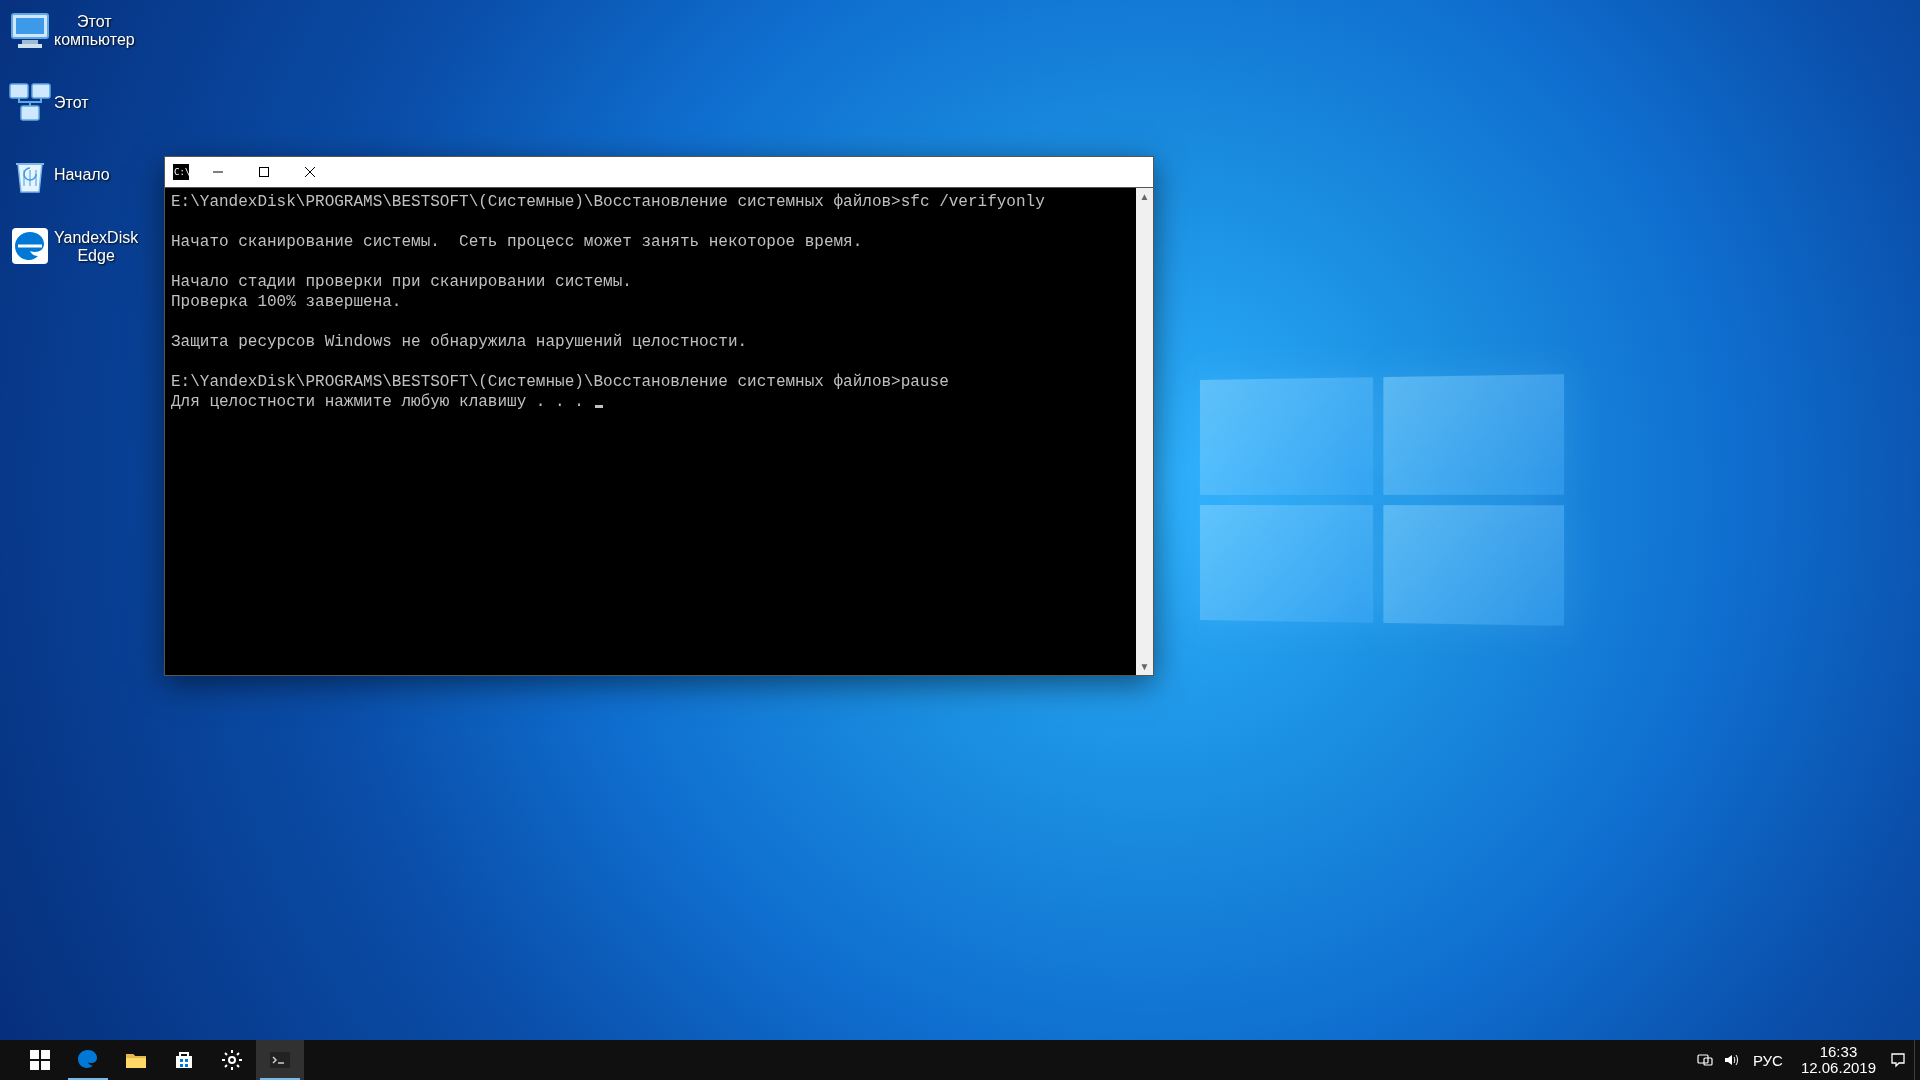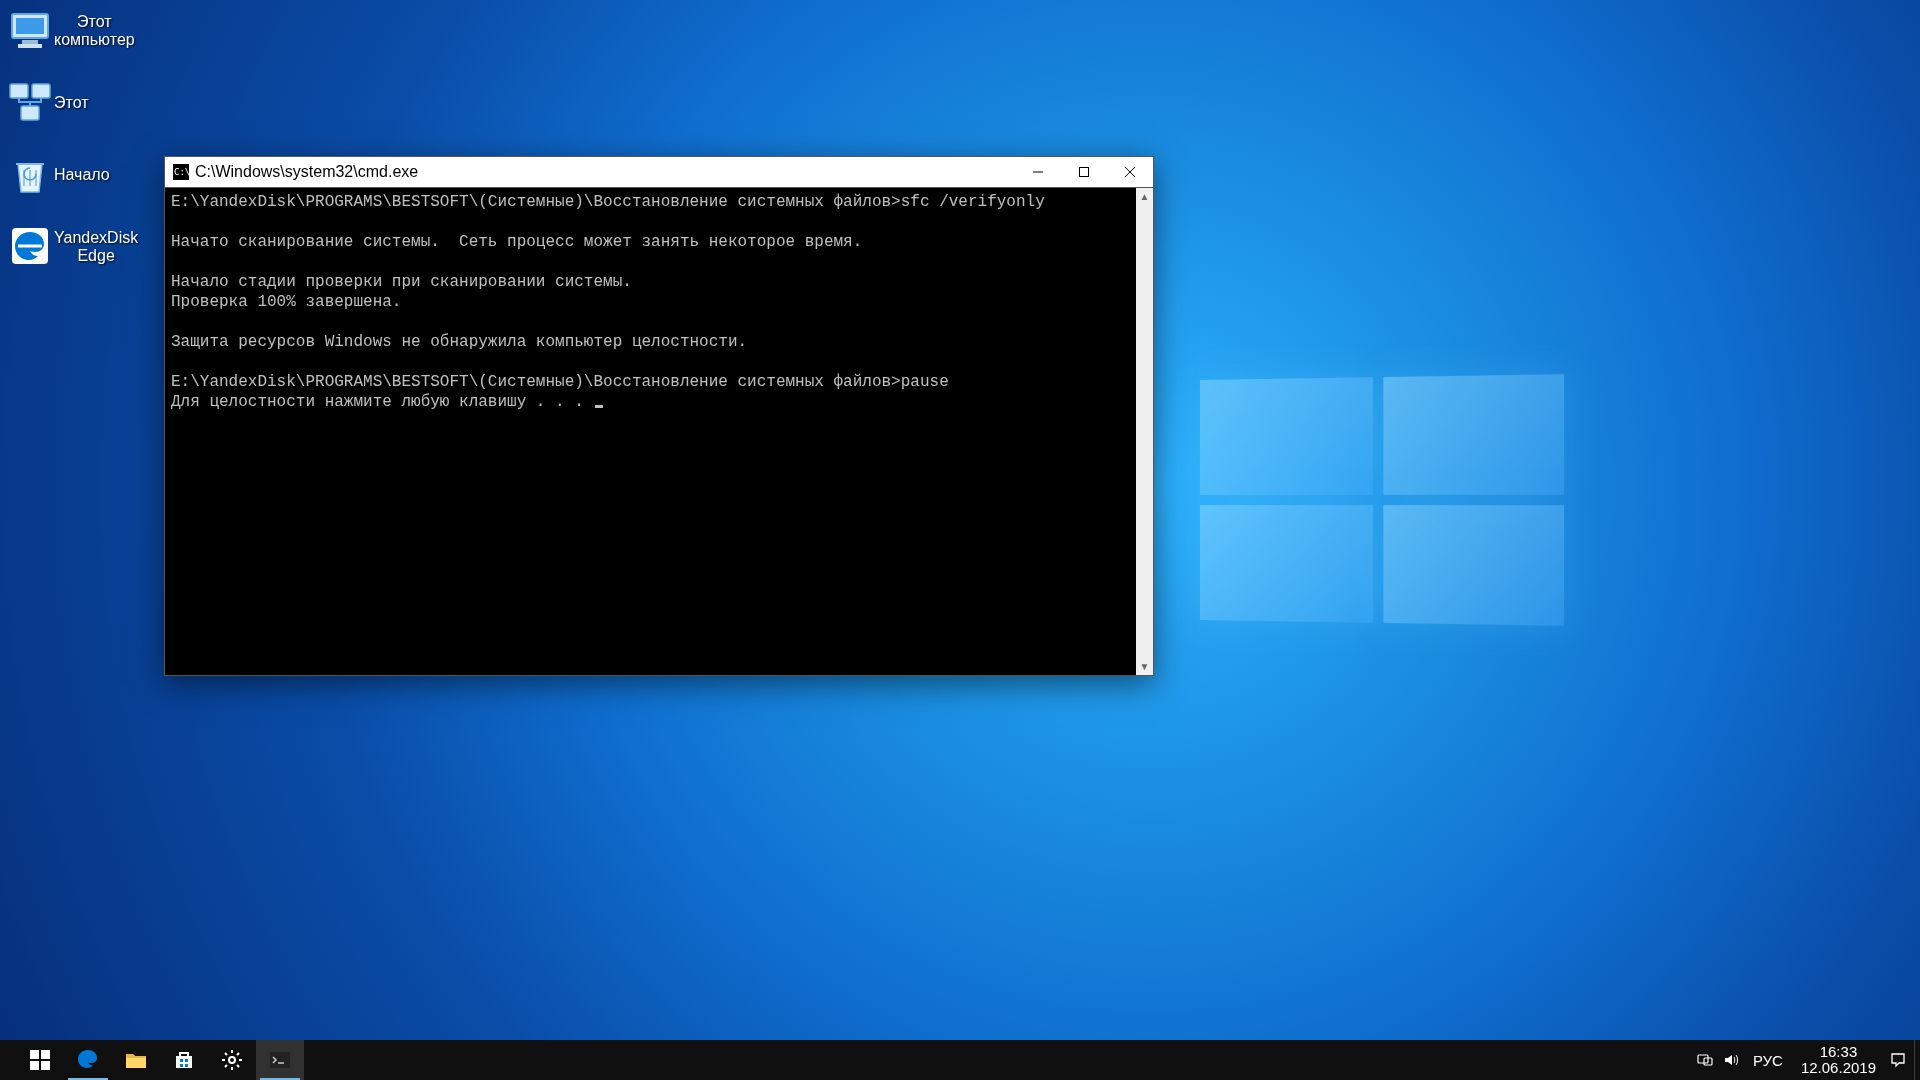--- a/index.html
+++ b/index.html
@@ -229,21 +229,20 @@
       </span>
       <span class="lbl" style="white-space:pre-line">YandexDisk
 Edge</span>
     </div>
 
   </div>
 
   <div id="cmd-window">
     <div id="cmd-titlebar">
       <span class="ticon"></span>
-      <span class="ttxt">C:\Windows\system32\cmd.exe</span>
       <div id="cmd-controls">
         <div class="btn">
           <svg width="10" height="10" viewBox="0 0 10 10">
               <path d="M0 5h10" stroke="#000" stroke-width="1"></path>
             </svg>
         </div>
         <div class="btn">
           <svg width="10" height="10" viewBox="0 0 10 10">
               <rect x="0.5" y="0.5" width="9" height="9" fill="none" stroke="#000" stroke-width="1"></rect>
             </svg>
@@ -256,21 +255,21 @@
       </div>
     </div>
     <div id="cmd-body">
       <div id="cmd-output"><span>E:\YandexDisk\PROGRAMS\BESTSOFT\(Системные)\Восстановление системных файлов&gt;sfc /verifyonly</span>
 <span></span>
 <span>Начато сканирование системы.  Сеть процесс может занять некоторое время.</span>
 <span></span>
 <span>Начало стадии проверки при сканировании системы.</span>
 <span>Проверка 100% завершена.</span>
 <span></span>
-<span>Защита ресурсов Windows не обнаружила компьютер целостности.</span>
+<span>Защита ресурсов Windows не обнаружила нарушений целостности.</span>
 <span></span>
 <span>E:\YandexDisk\PROGRAMS\BESTSOFT\(Системные)\Восстановление системных файлов&gt;pause</span>
 <span>Для целостности нажмите любую клавишу . . . </span><span id="cmd-cursor"></span></div>
       <div id="cmd-scroll">
         <div class="sbtn">▲</div>
         <div class="track"></div>
         <div class="sbtn">▼</div>
       </div>
     </div>
   </div>

